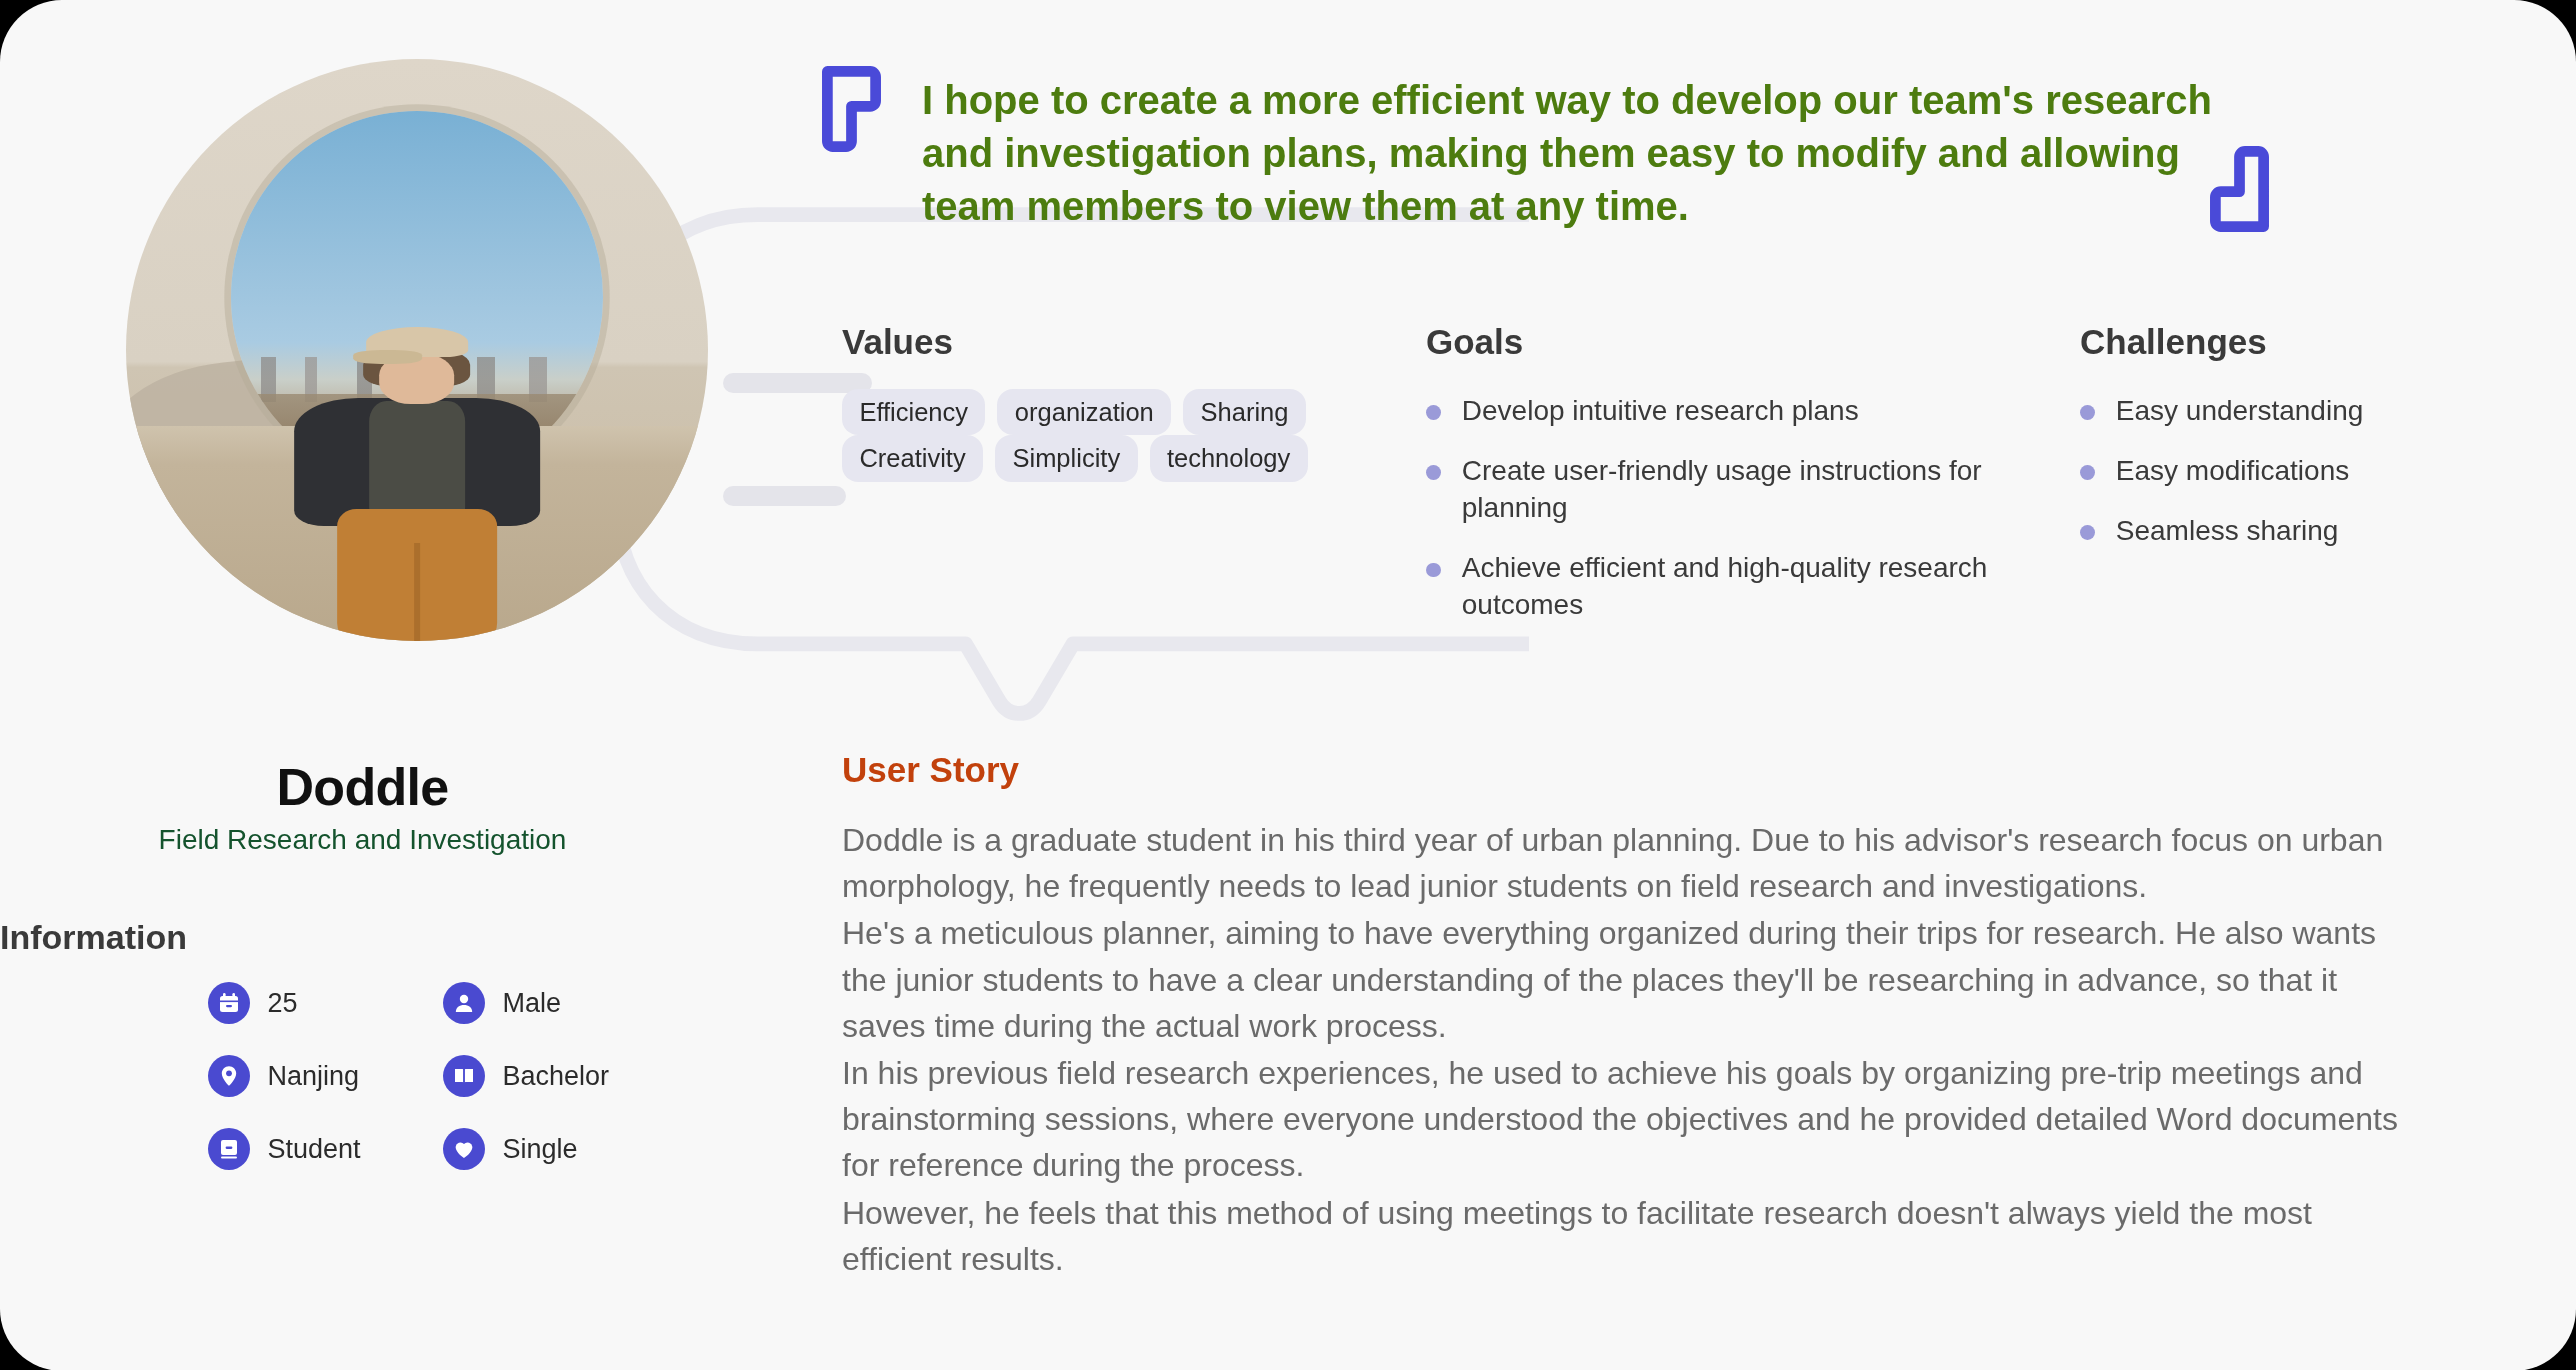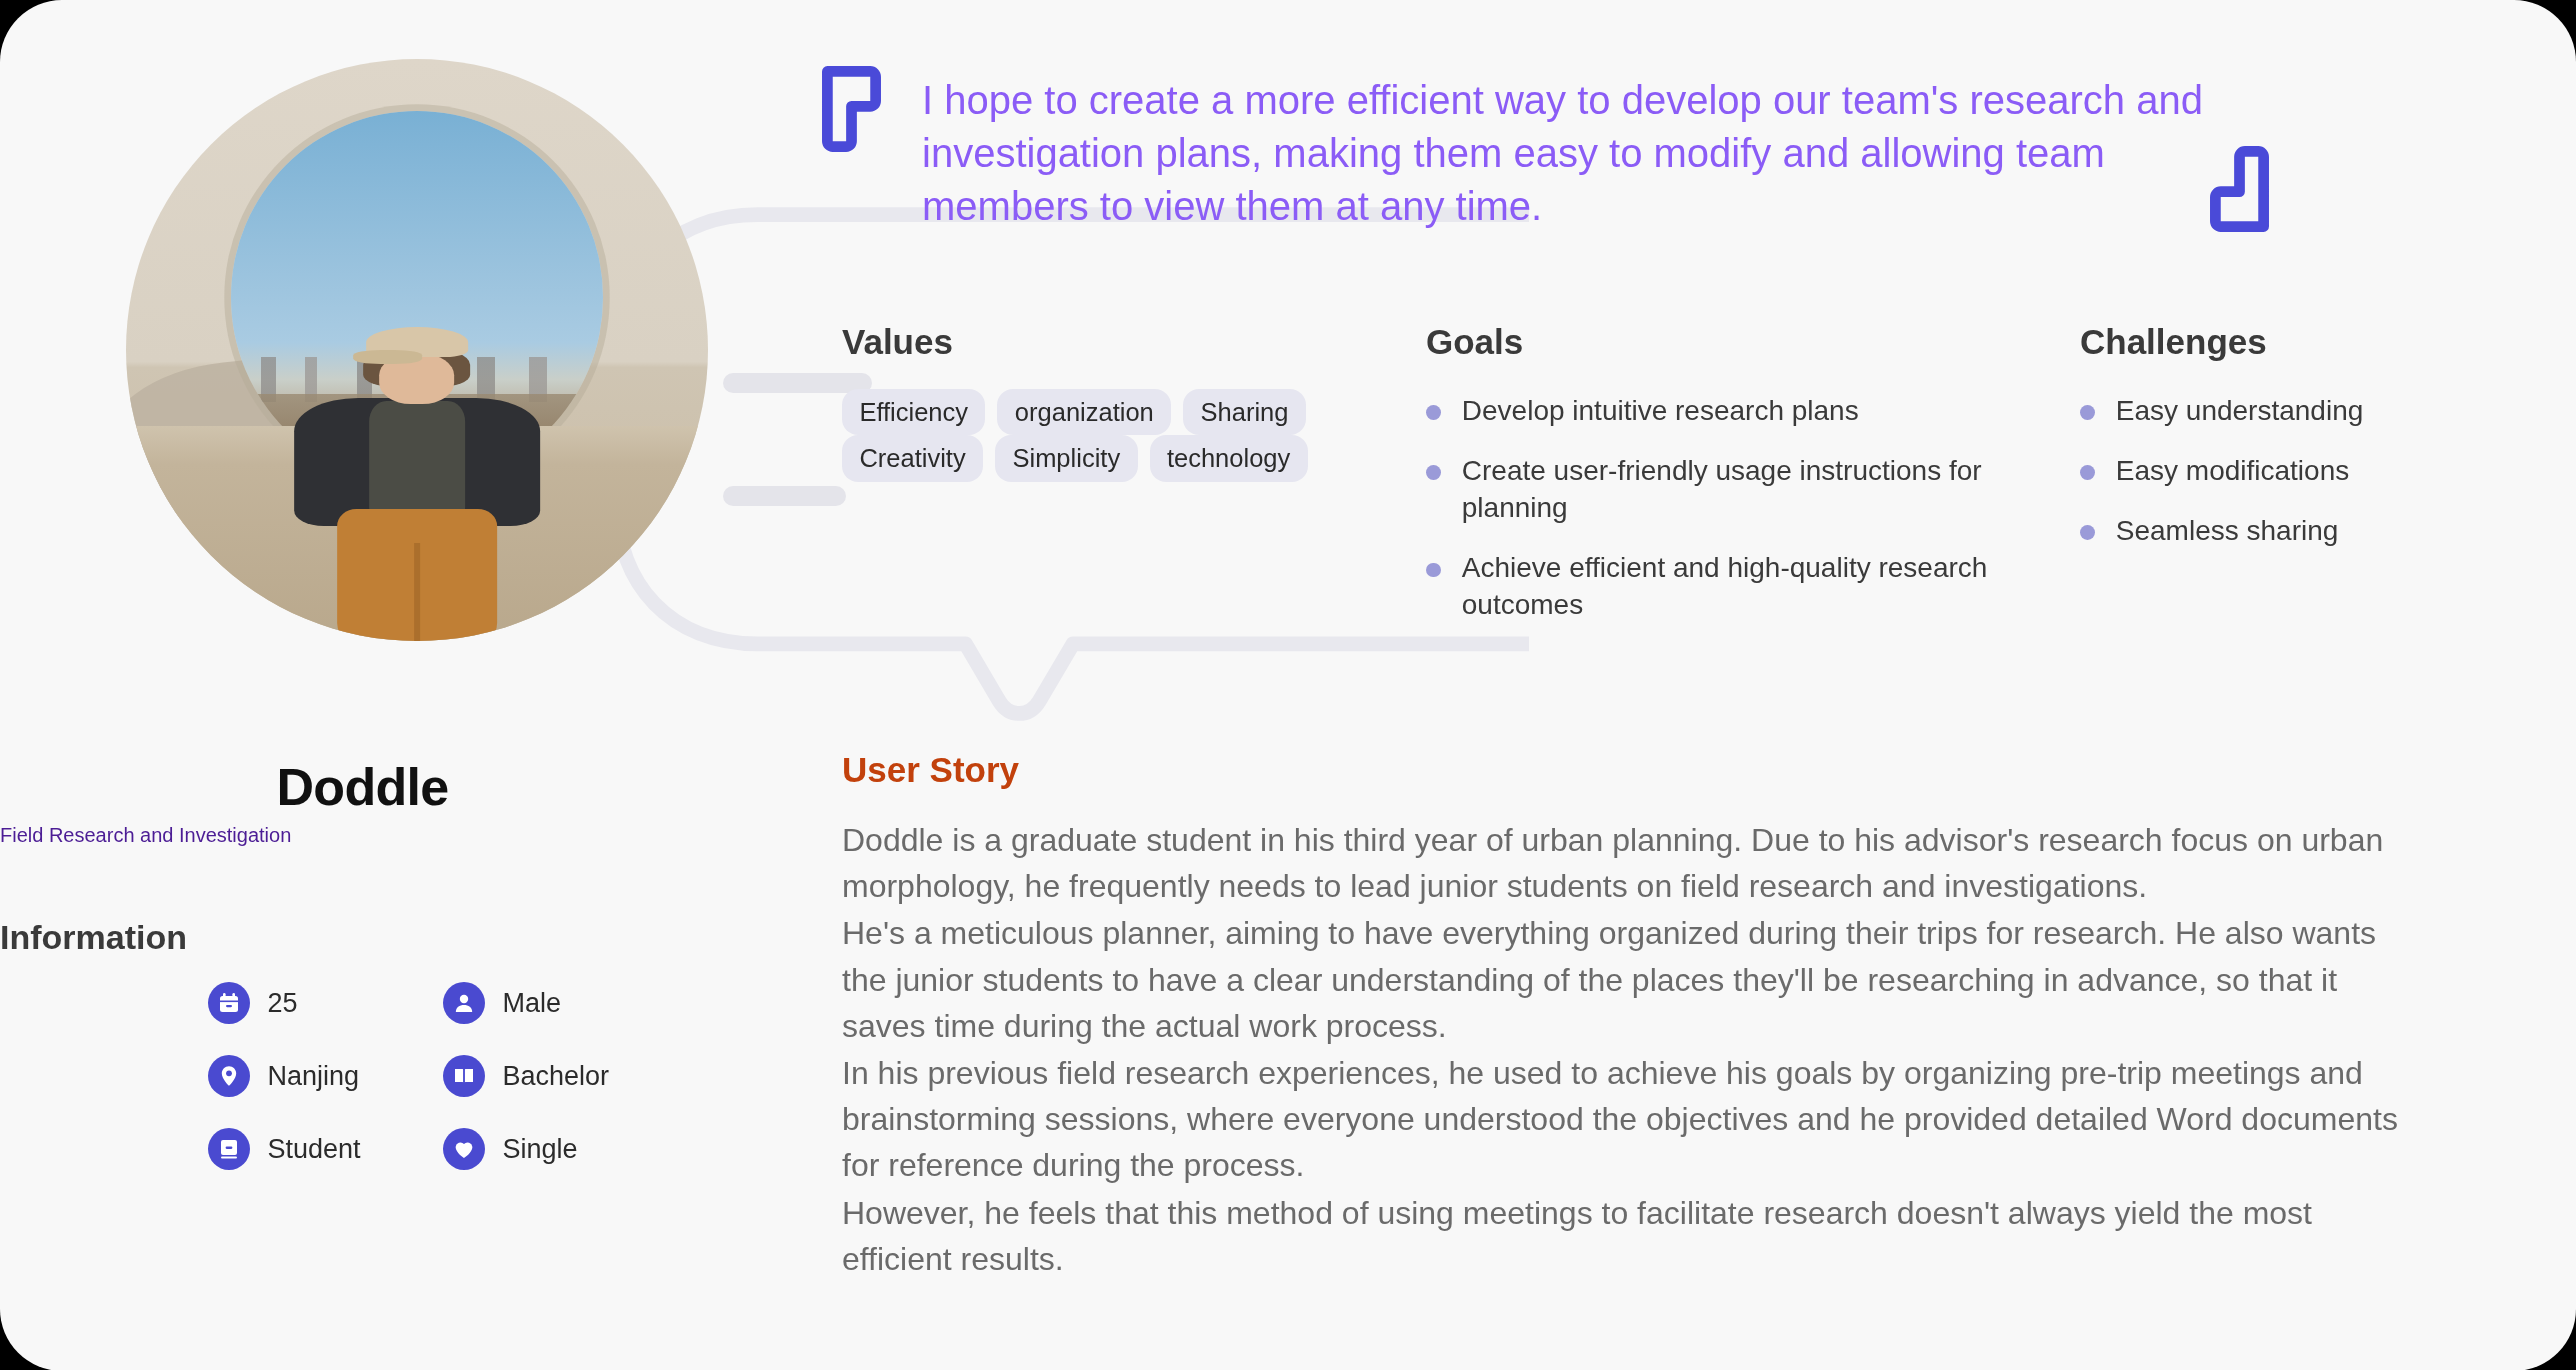--- a/index.html
+++ b/index.html
@@ -90,22 +90,22 @@
   .p-shoe-r { position:absolute; left:56%; top:93%; width:19%; height:7%; background:#f2f2f2; border-radius:28%; }
 
   
   .name {
     position:absolute; left:0; top:757px; width:725px;
     text-align:center;
     font-size:52px; font-weight:bold; color:#111; letter-spacing:-0.7px;
   }
   .subtitle {
     position:absolute; left:0; top:824px; width:725px;
-    text-align:left;
-    font-size:20px; color:#4c1d95;
+    text-align:center;
+    font-size:28px; color:#14532d;
   }
   .info-title {
     position:absolute; left:0; top:918px; width:725px;
     text-align:left;
     font-size:34px; font-weight:bold; color:#3a3a3a;
   }
 
   
   .info-grid {
     position:absolute; left:208px; top:982px;
@@ -119,21 +119,21 @@
     background:#4a4ad0;
     display:flex; align-items:center; justify-content:center;
     flex:0 0 auto;
   }
   .ic svg { width:24px; height:24px; display:block; }
   .info-label { font-size:27px; color:#2b2b2b; }
 
   
   .quote-text {
     position:absolute; left:922px; top:74px; width:1301px;
-    font-size:40px; line-height:1.32; color:#8b5cf6; font-weight:400;
+    font-size:40px; line-height:1.32; color:#4d7c0f; font-weight:700;
   }
   .qmark { position:absolute; }
   .qmark svg { display:block; }
   .q-open { left:818px; top:62px; }
   .q-close { left:2206px; top:142px; }
 
   
   .col-title { font-size:35px; font-weight:bold; color:#3a3a3a; }
 
   .values-col { position:absolute; left:842px; top:322px; width:510px; }

